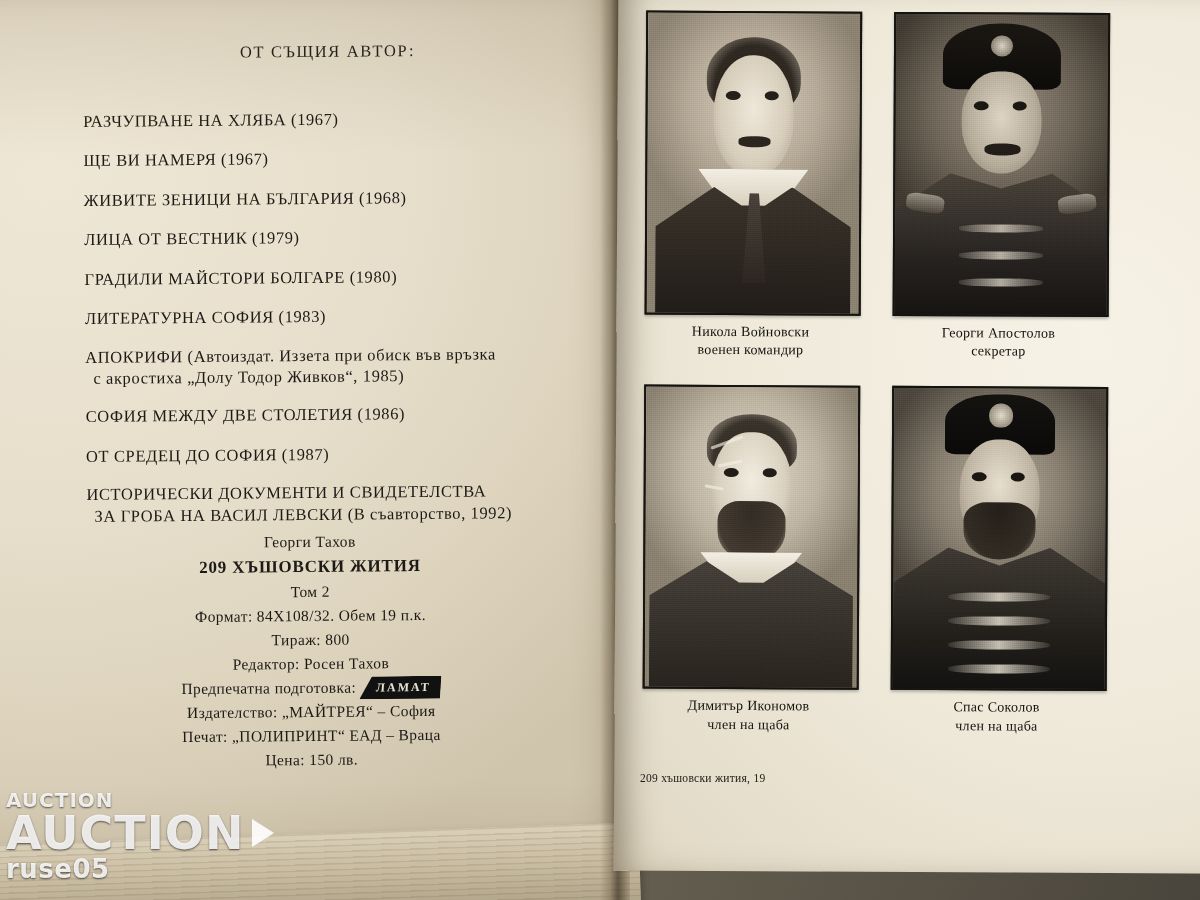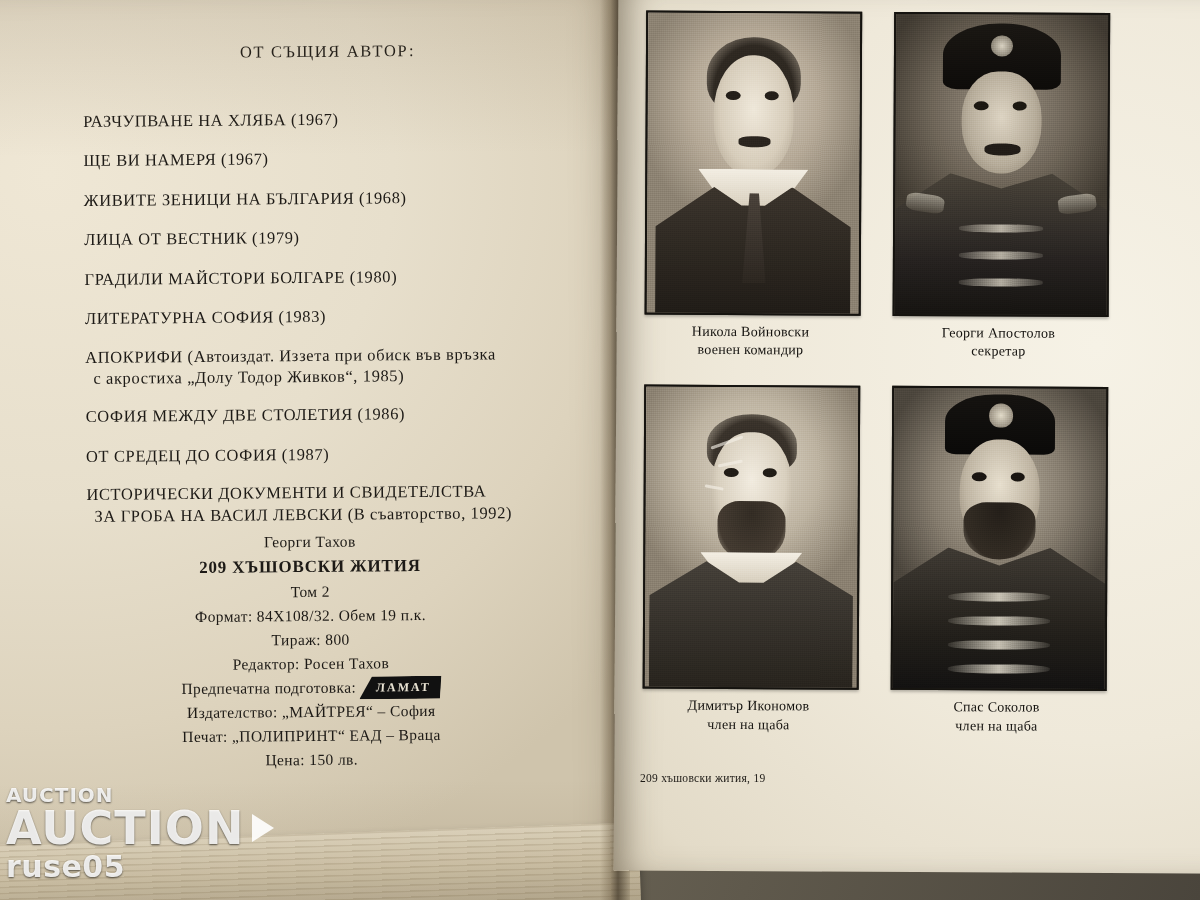--- a/index.html
+++ b/index.html
@@ -466,21 +466,21 @@
     gap: 6px;
   }
   .wm-tri {
     width: 0; height: 0;
     border-left: 22px solid rgba(255,255,255,0.9);
     border-top: 14px solid transparent;
     border-bottom: 14px solid transparent;
     margin-left: 2px;
   }
   .wm-ruse {
-    font-size: 30px;
+    font-size: 26px;
     font-weight: bold;
     letter-spacing: 0.5px;
     margin-top: -6px;
   }
 </style>
 </head>
 <body>
 
 <div id="page">
 

